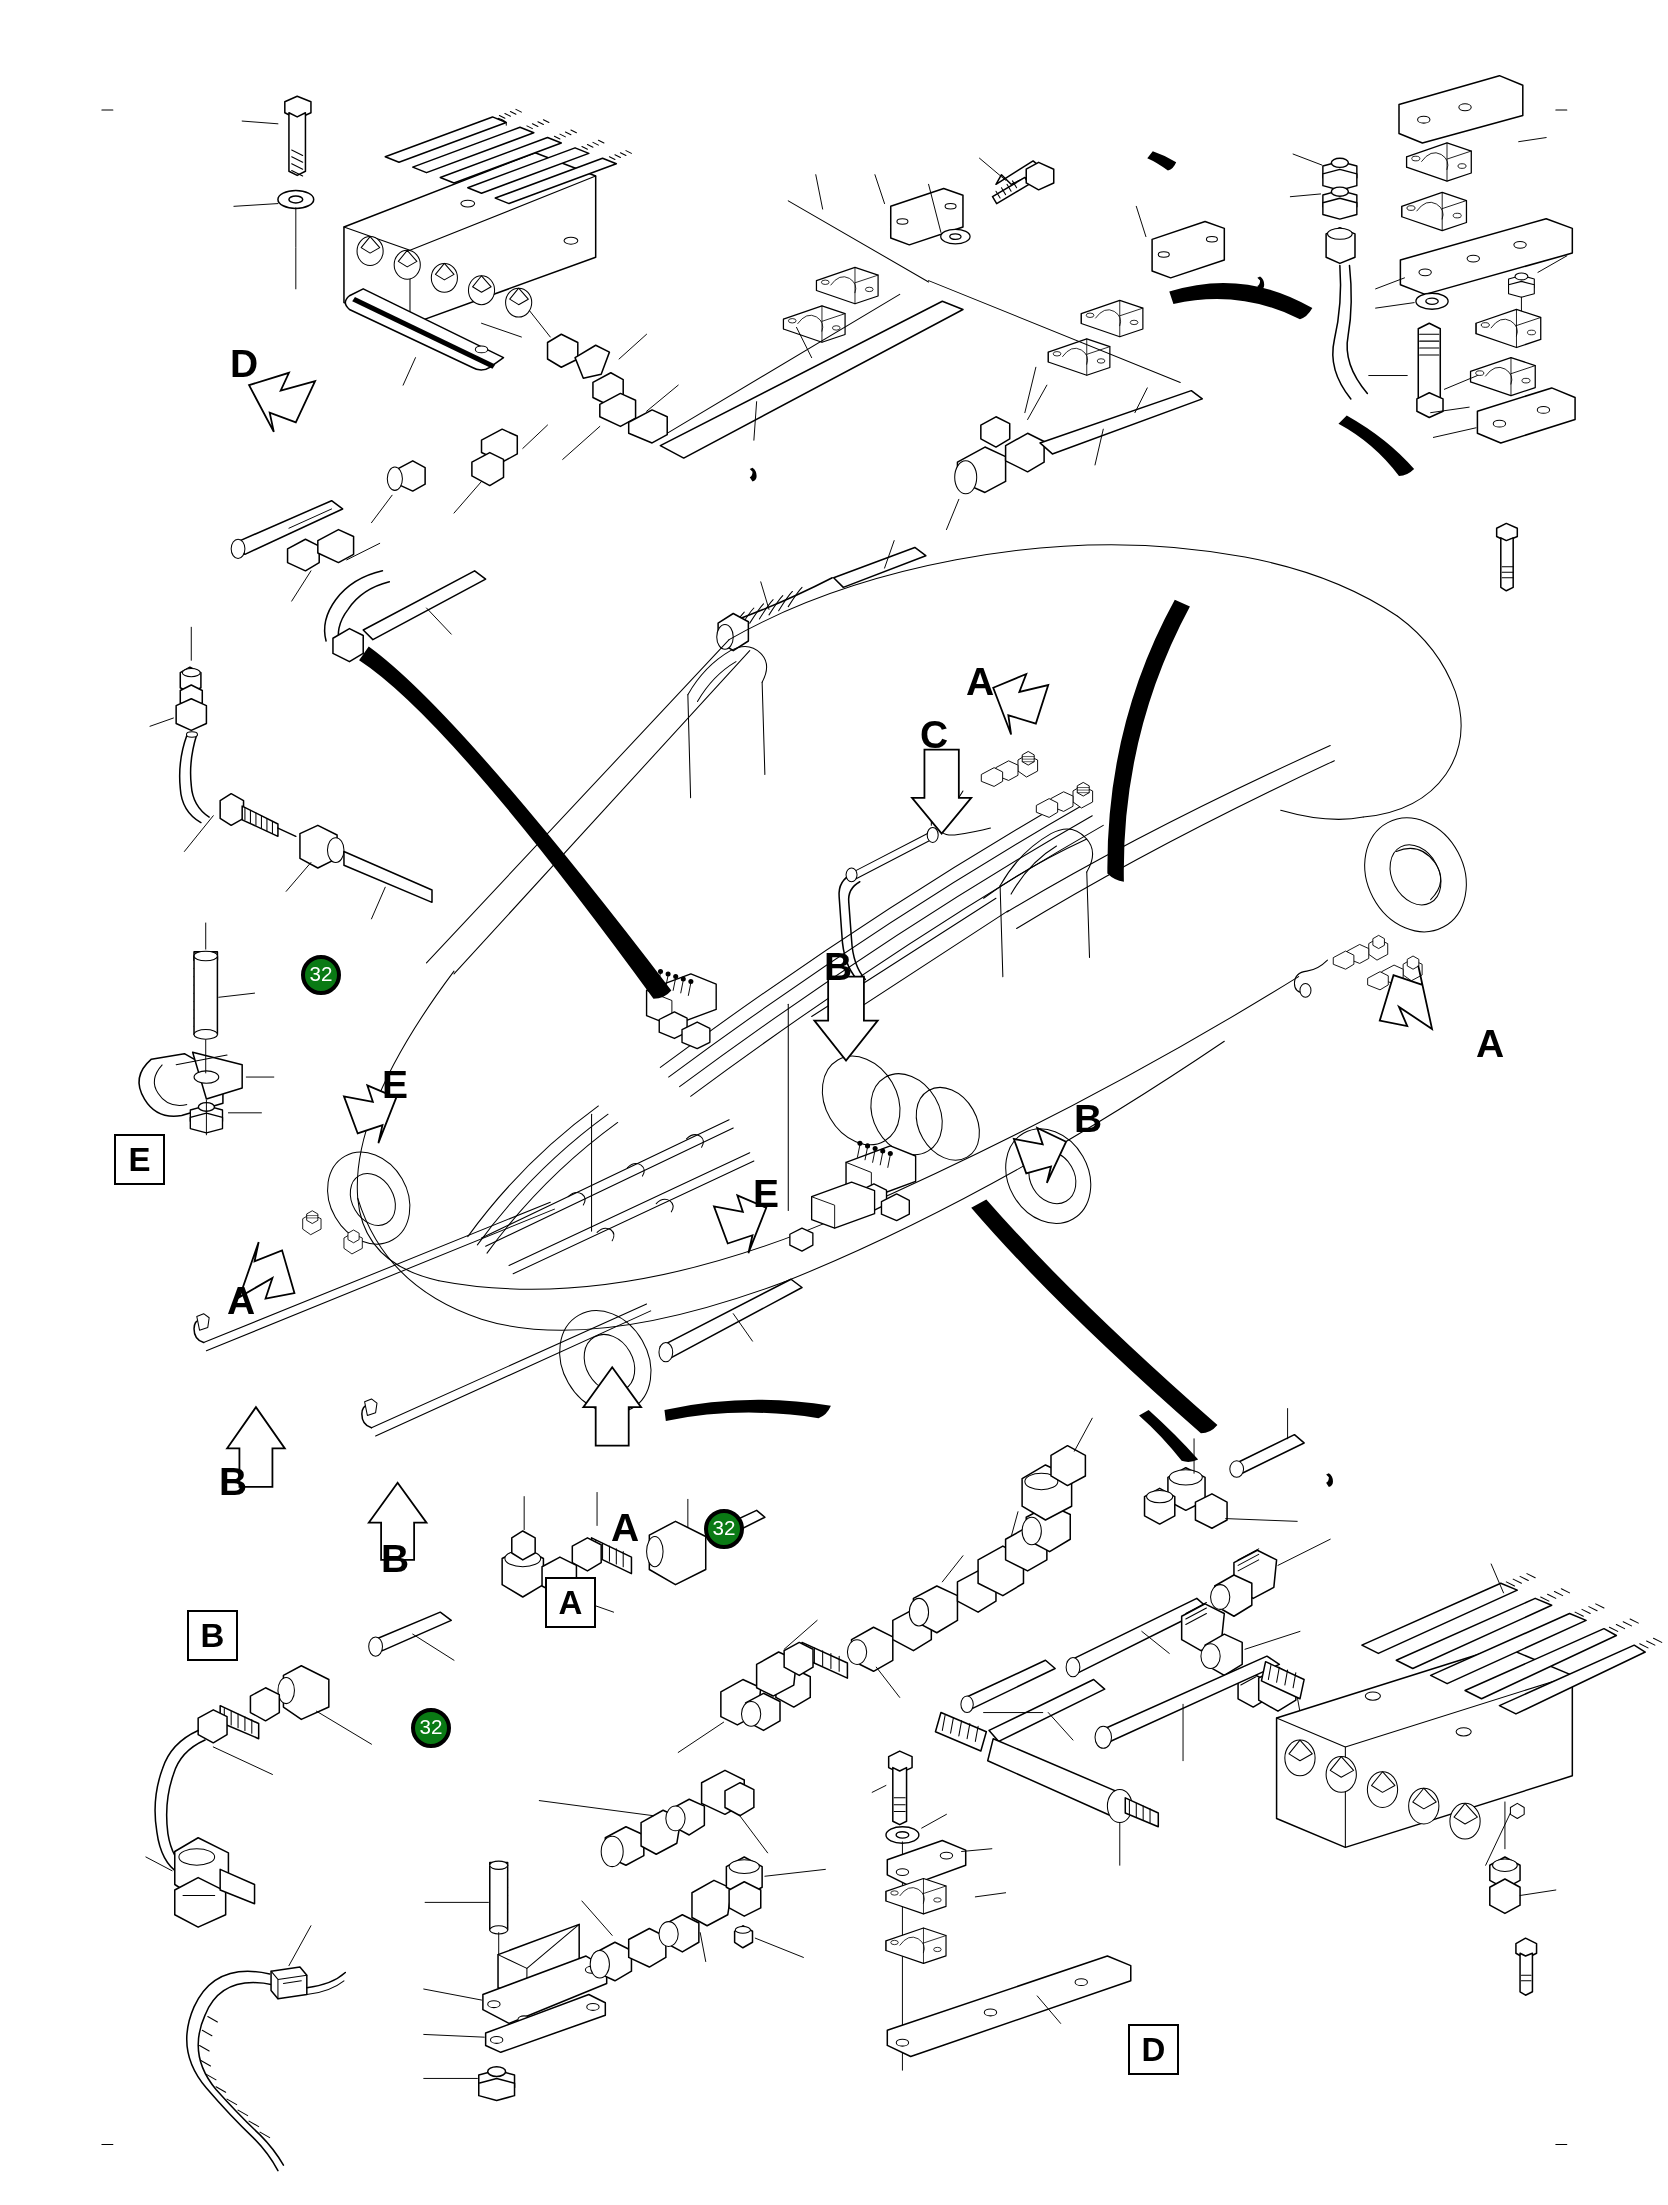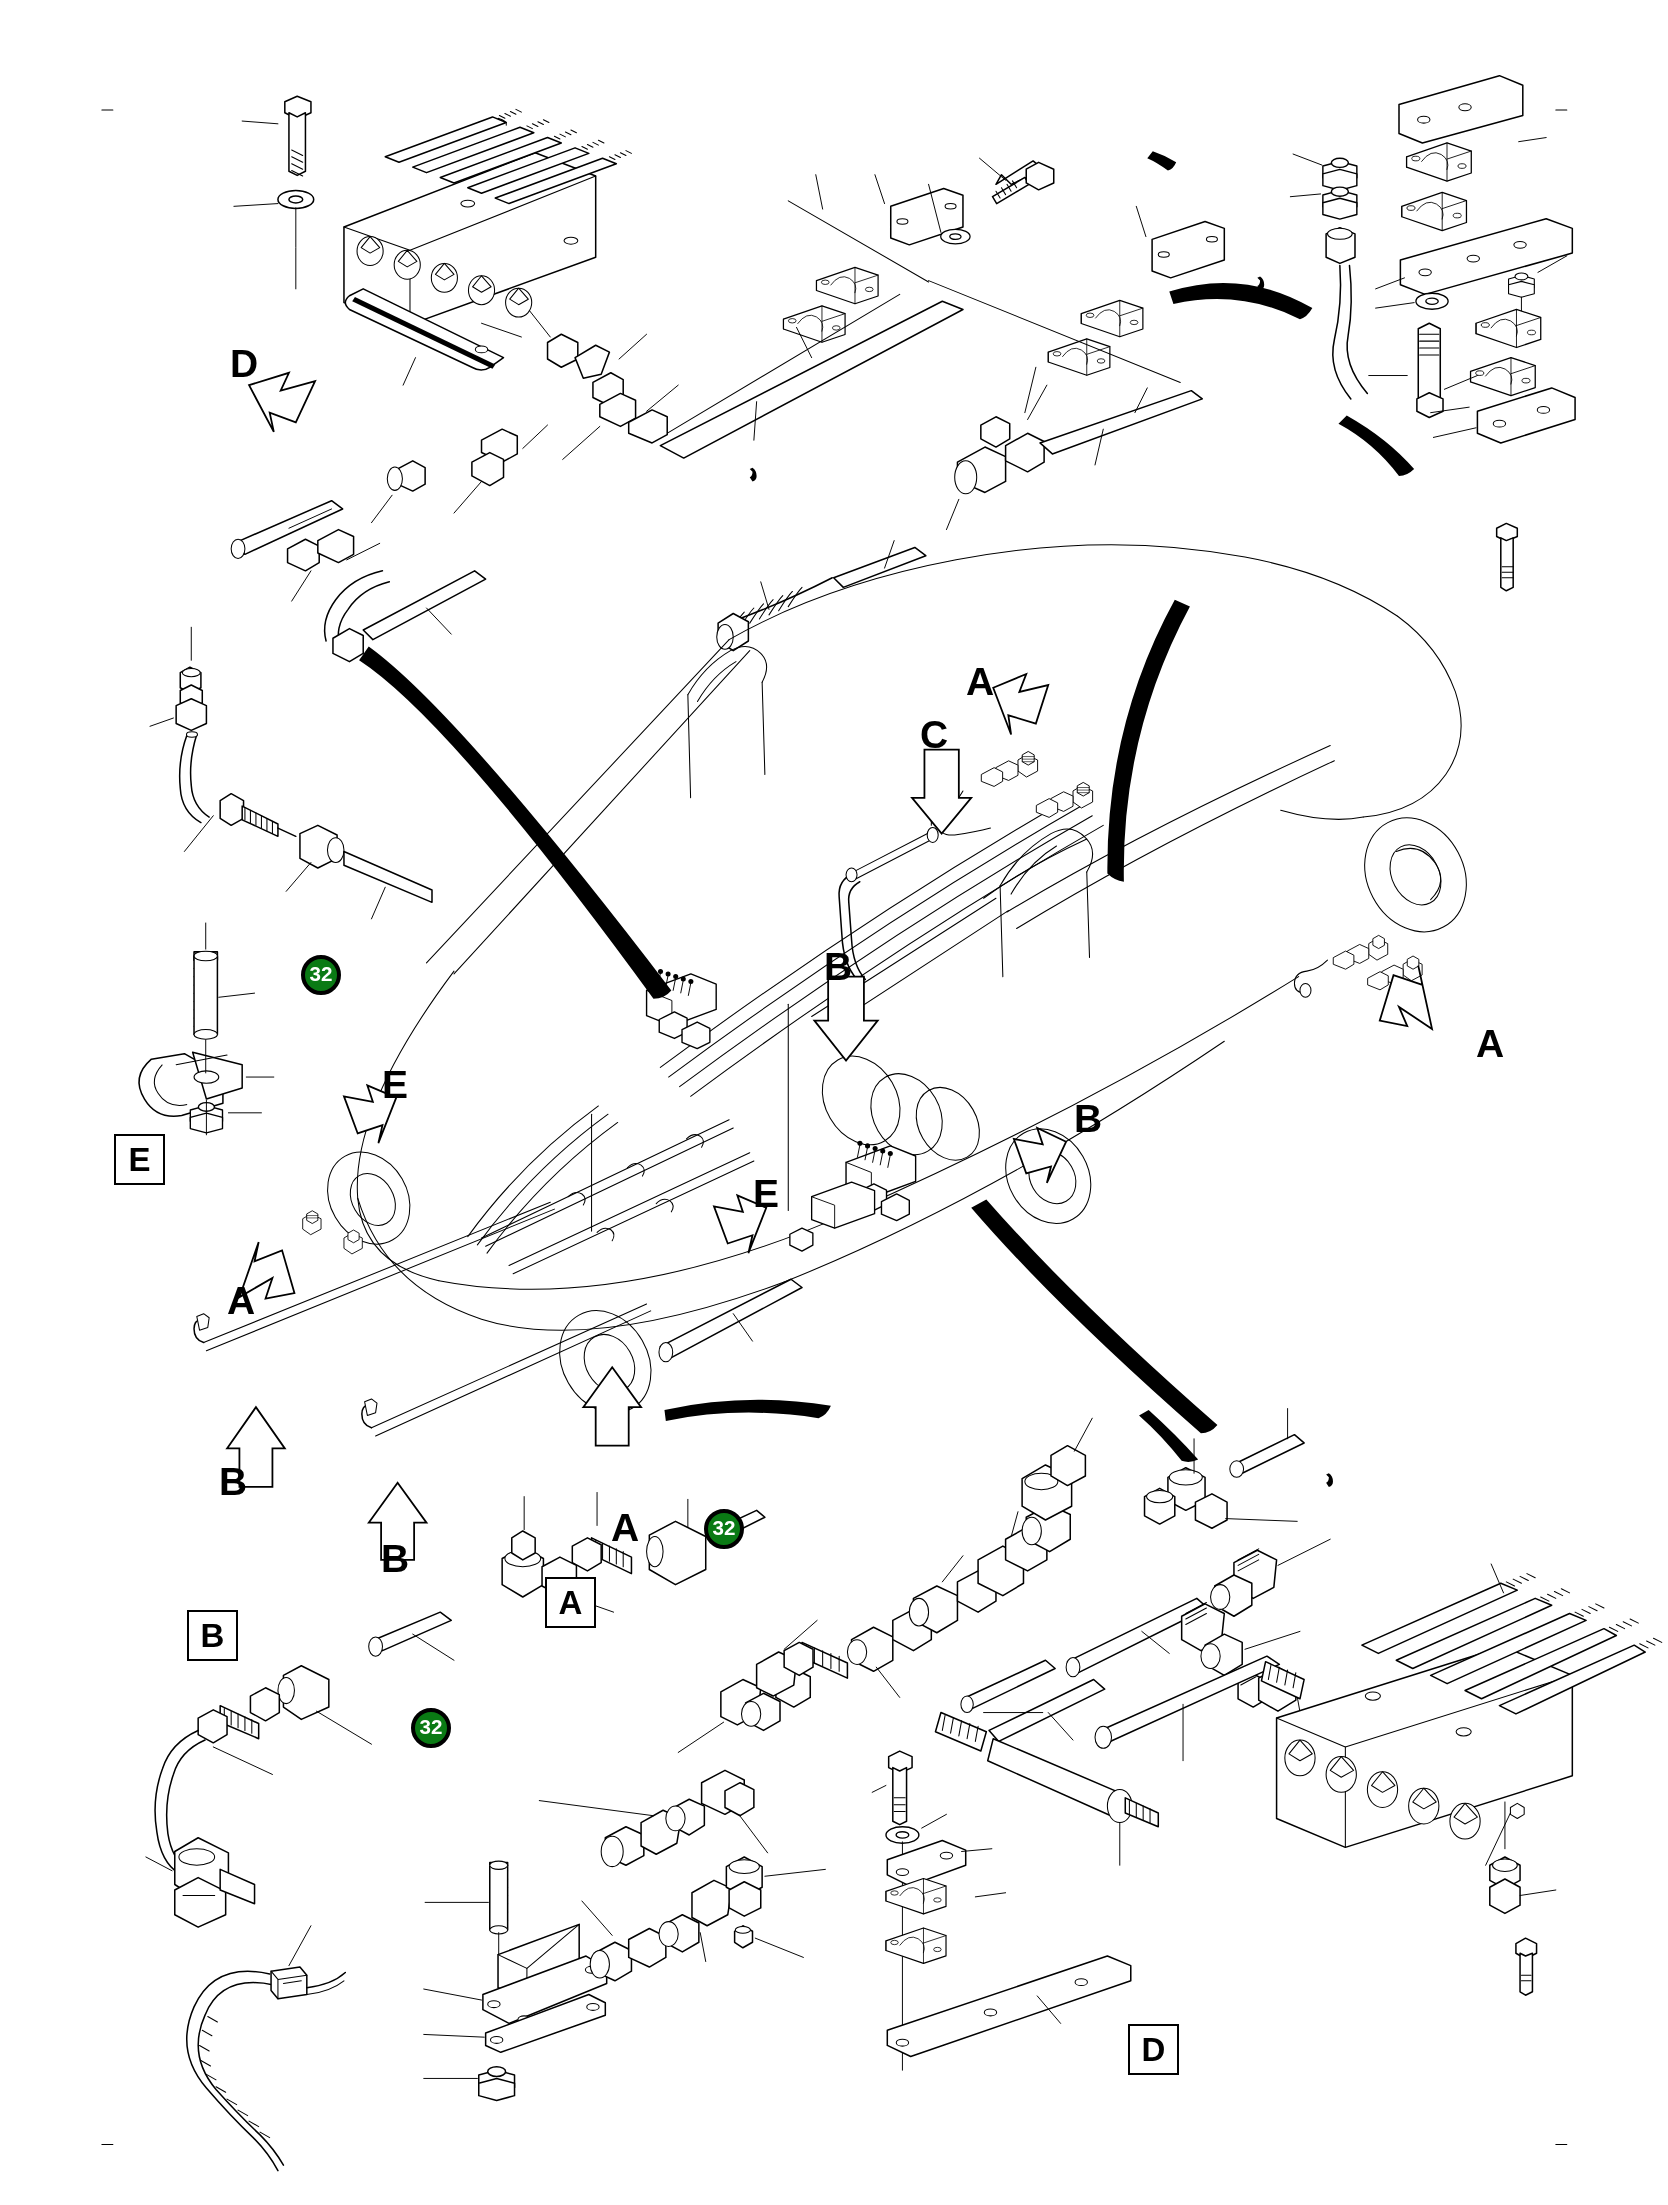--- a/index.html
+++ b/index.html
@@ -38,21 +38,21 @@
   
   .ref-badge{
     position:absolute;
     box-sizing:border-box;
     border-radius:50%;
     background:#0a7a14;
     border:4.1px solid #000;
     display:flex;align-items:center;justify-content:center;
     color:#ffffff;
     font-family:"Liberation Sans",sans-serif;
-    font-weight:bold;
+    font-weight:normal;
     font-size:20.6px;
     line-height:1;
     padding-bottom:1.4px;
   }
 </style>
 </head>
 <body>
 
 <div id="sheet">
 

